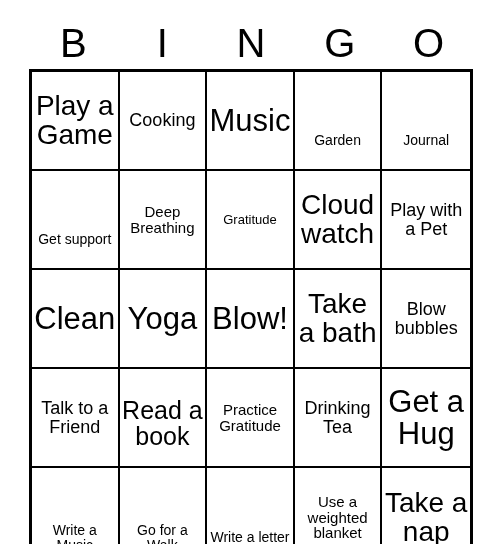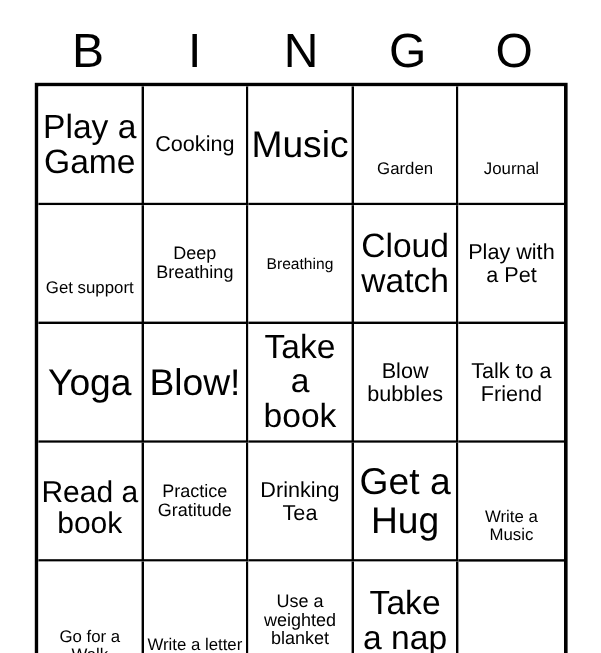--- a/index.html
+++ b/index.html
@@ -110,36 +110,39 @@
       <div class="cell fs-md">
         <span class="txt">Journal</span>
       </div>
       <div class="cell fs-md">
         <span class="txt">Get support</span>
       </div>
       <div class="cell fs-xs">
         <span class="txt">Deep Breathing</span>
       </div>
       <div class="cell fs-xxs">
-        <span class="txt">Breathing</span>
+        <span class="txt">Gratitude</span>
       </div>
       <div class="cell fs-xl">
         <span class="txt">Cloud watch</span>
       </div>
       <div class="cell fs-sm">
         <span class="txt">Play with a Pet</span>
       </div>
       <div class="cell fs-xxl">
+        <span class="txt">Clean</span>
+      </div>
+      <div class="cell fs-xxl">
         <span class="txt">Yoga</span>
       </div>
       <div class="cell fs-xxl">
         <span class="txt">Blow!</span>
       </div>
       <div class="cell fs-xl">
-        <span class="txt">Take a book</span>
+        <span class="txt">Take a bath</span>
       </div>
       <div class="cell fs-sm">
         <span class="txt">Blow bubbles</span>
       </div>
       <div class="cell fs-sm">
         <span class="txt">Talk to a Friend</span>
       </div>
       <div class="cell fs-lg">
         <span class="txt">Read a book</span>
       </div>

